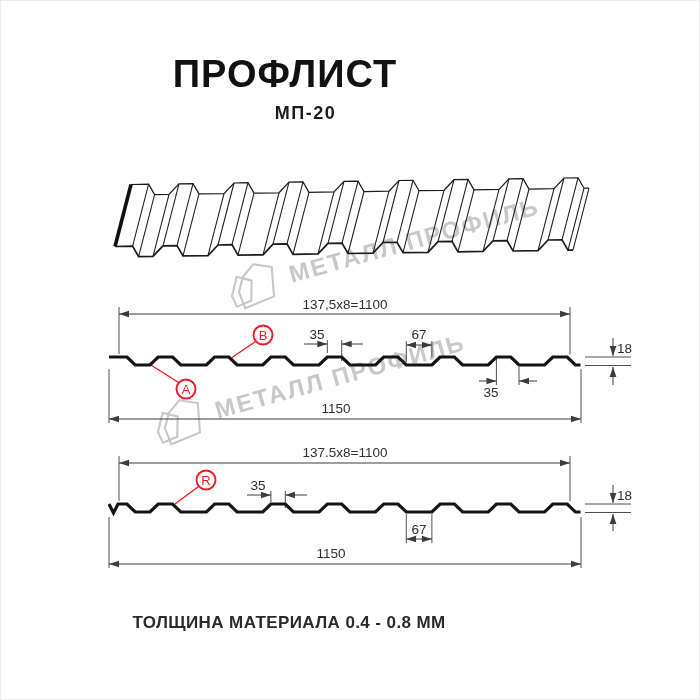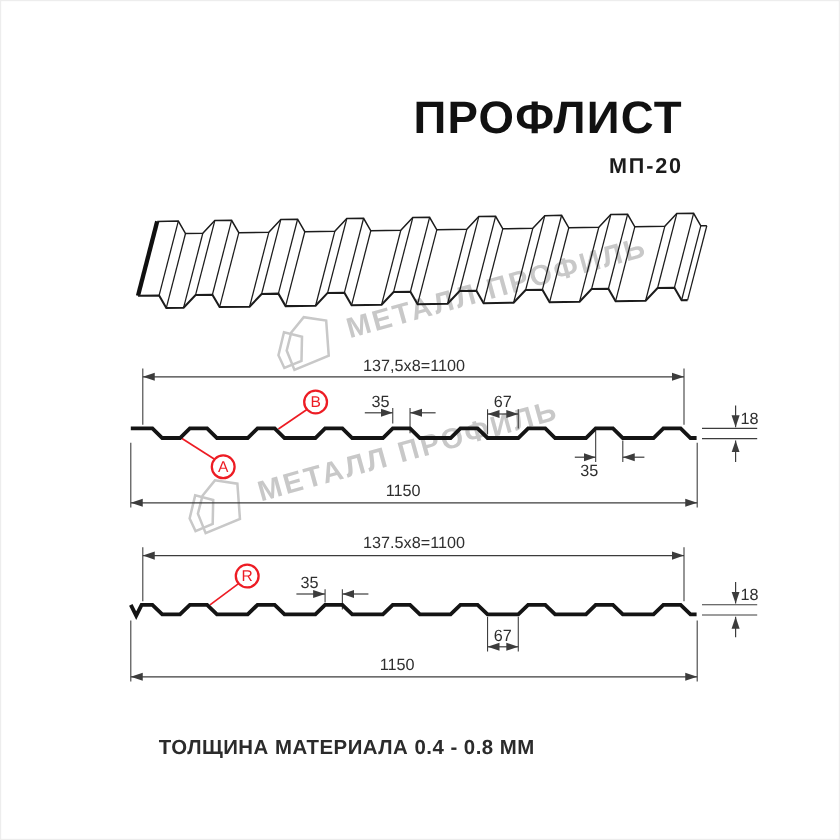--- a/index.html
+++ b/index.html
@@ -1,19 +1,19 @@
 <!DOCTYPE html>
 <html><head>
 <meta charset="utf-8">
 <style>
   html,body{margin:0;padding:0;background:#fff;}
   .page{position:relative;width:700px;height:700px;background:#ffffff;overflow:hidden;
         border:1px solid #ededed;box-sizing:border-box;
         font-family:"Liberation Sans", sans-serif;}
-  .hdr{position:absolute;top:52px;left:0;width:568px;text-align:right;z-index:3;margin-top:25px;}
+  .hdr{position:absolute;top:52px;left:0;width:568px;text-align:center;z-index:3;}
   .title{font-size:38px;font-weight:800;letter-spacing:1px;color:#111;
          font-family:"Liberation Sans", sans-serif;}
   .subtitle{margin-top:7px;font-size:18px;font-weight:600;letter-spacing:1.5px;color:#1c1c1c;padding-left:41px;}
   .footer{position:absolute;top:612px;left:0;width:576px;text-align:center;
           font-size:17px;font-weight:600;letter-spacing:.4px;color:#2b2b2b;z-index:3;}
   .watermark{position:absolute;display:flex;align-items:center;gap:9px;z-index:1;
              transform:rotate(-15.5deg);transform-origin:0 50%;pointer-events:none;}
   .wm-text{font-size:24px;font-weight:bold;letter-spacing:2px;color:#c8c8c8;white-space:nowrap;}
   svg.art{position:absolute;top:0;left:0;z-index:2;}
   .prof{fill:none;stroke:#141414;stroke-width:3.2;stroke-linejoin:miter;}

